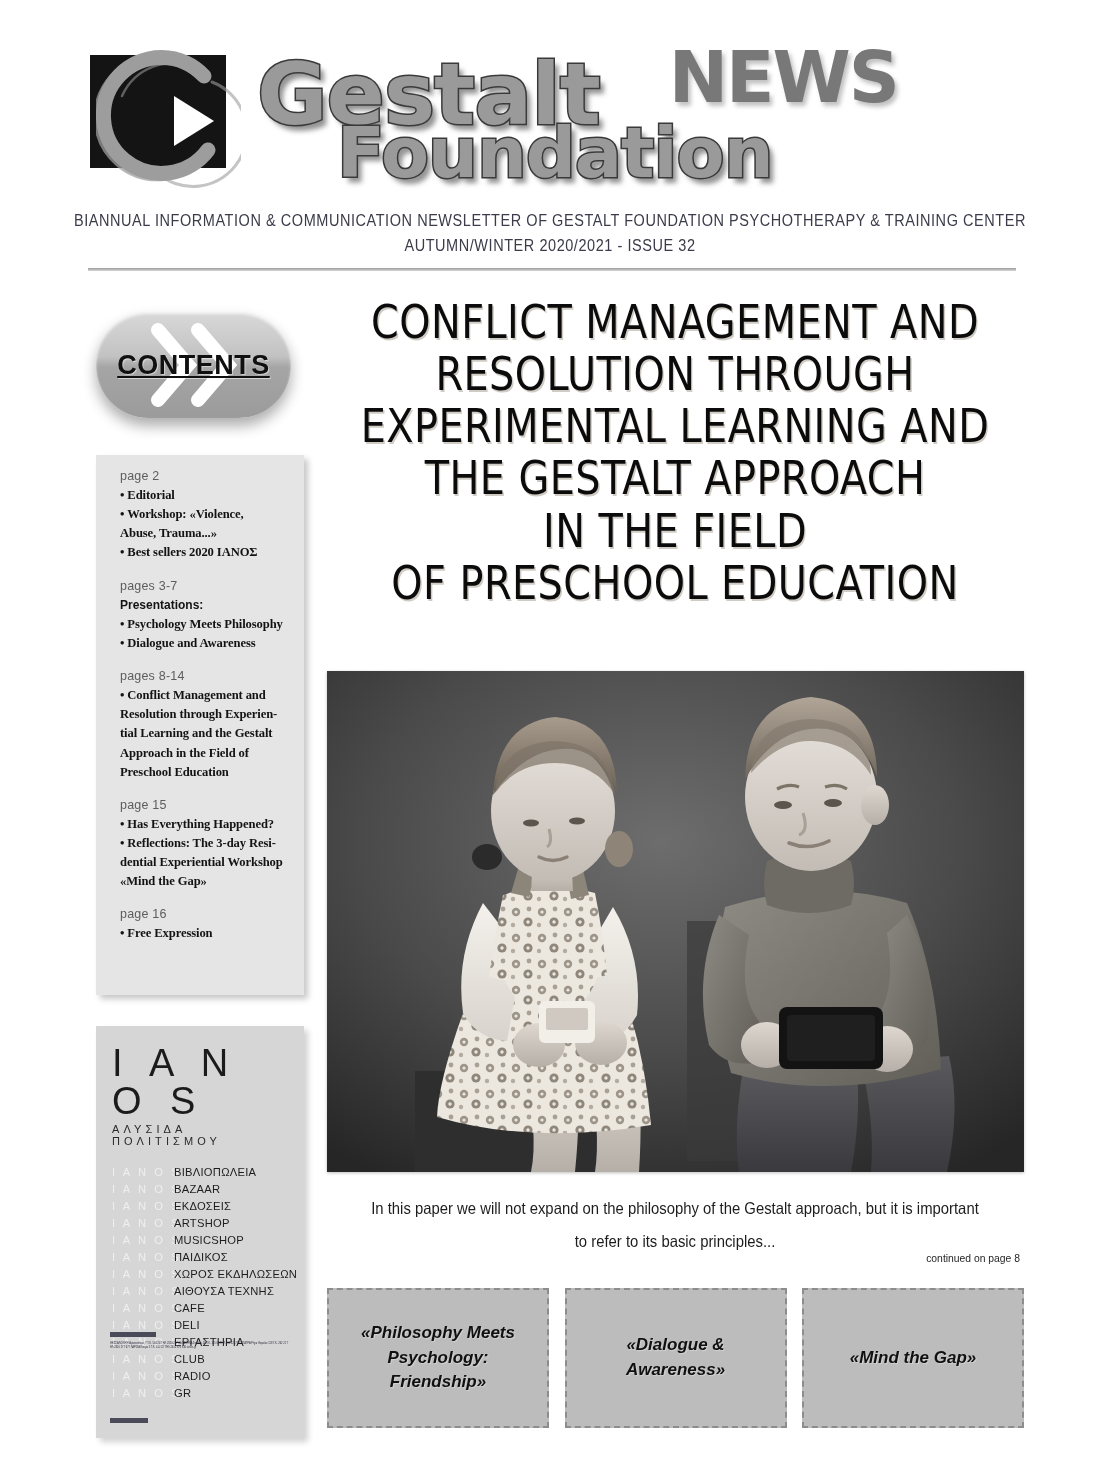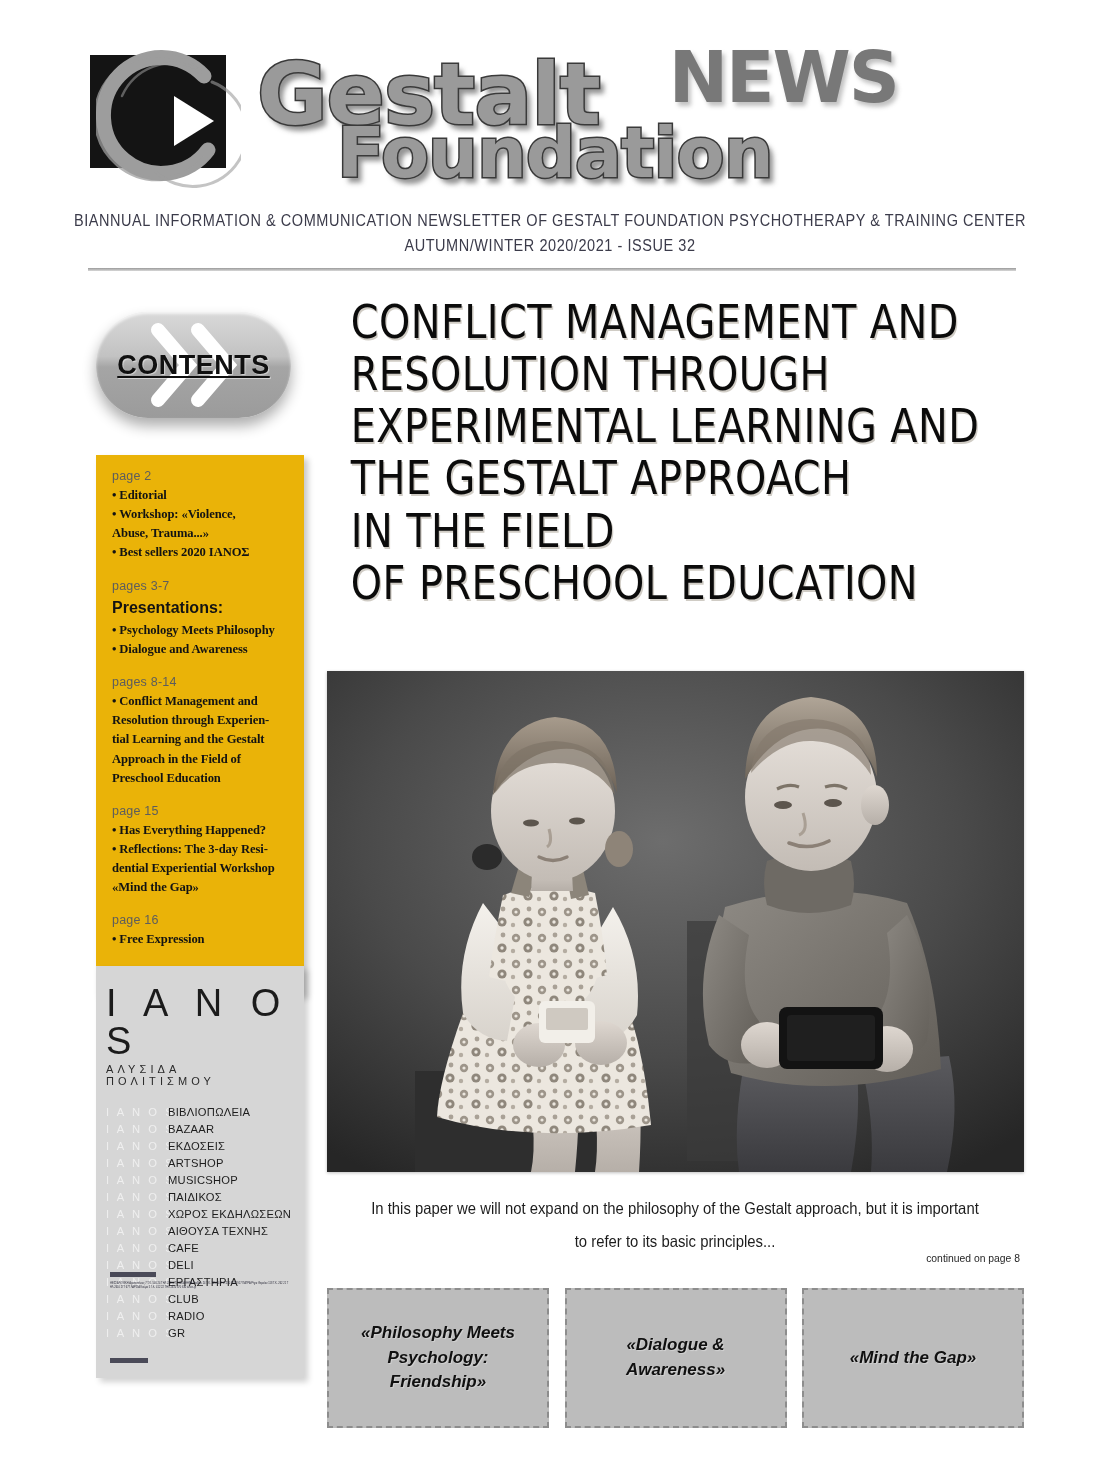--- a/index.html
+++ b/index.html
@@ -73,43 +73,43 @@
   #contents-pill .label{
     position:absolute;left:0;top:0;width:195px;height:106px;
     display:flex;align-items:center;justify-content:center;
     font-size:27px;font-weight:bold;letter-spacing:.5px;color:#101010;
     text-shadow:1px 1px 1px rgba(255,255,255,.5);
     text-decoration:underline;
   }
 
   #contents-panel{
     position:absolute;left:96px;top:455px;width:208px;height:540px;
-    background:#eab308;
+    background:#e5e5e5;
     box-shadow:4px 4px 6px rgba(0,0,0,.22);
-    padding:14px 12px 0 16px;box-sizing:border-box;
+    padding:14px 12px 0 24px;box-sizing:border-box;
   }
   .toc-group{margin-bottom:16px;}
   .toc-page{
     font-size:12.5px;color:#5d5d5d;font-weight:normal;margin-bottom:3px;
     letter-spacing:.2px;
   }
   .toc-item{
     font-size:12.6px;font-weight:bold;color:#131313;
     line-height:1.52;letter-spacing:-.1px;font-family:Liberation Serif, serif;
   }
   .toc-sub{
-    font-size:16px;font-weight:bold;color:#131313;
+    font-size:12px;font-weight:bold;color:#131313;
     line-height:1.52;margin-bottom:1px;
   }
 
   #ianos-panel{
-    position:absolute;left:96px;top:966px;width:208px;height:412px;
+    position:absolute;left:96px;top:1026px;width:208px;height:412px;
     background:#d6d6d6;
     box-shadow:4px 4px 6px rgba(0,0,0,.18);
-    box-sizing:border-box;padding:18px 14px 0 10px;
+    box-sizing:border-box;padding:18px 14px 0 16px;
   }
   .ianos-title{
     font-size:38px;font-weight:normal;letter-spacing:9px;color:#1b1b1b;
     font-family:"Liberation Sans","DejaVu Sans",sans-serif;
     line-height:1;
   }
   .ianos-sub{
     font-size:11px;letter-spacing:4.1px;color:#2a2a2a;margin-top:3px;
   }
   .ianos-list{margin-top:17px;}
@@ -126,21 +126,21 @@
   .ianos-bar{
     position:absolute;left:14px;top:306px;width:46px;height:5px;background:#4a4a58;
   }
   .ianos-bar2{
     position:absolute;left:14px;top:392px;width:38px;height:5px;background:#4a4a58;
   }
 
   
   #headline{
     position:absolute;left:330px;top:296px;width:690px;
-    text-align:left;
+    text-align:center;
   }
   #headline .hl{
     font-family:"DejaVu Sans Condensed","Liberation Sans Narrow","Liberation Sans",sans-serif;
     font-size:47px;line-height:1.11;letter-spacing:.5px;
     color:#0b0b0b;font-weight:normal;
     transform:scaleX(.94);
     text-shadow:1.5px 1.5px 0 rgba(120,110,90,.35);
   }
 
   #lead-photo{

